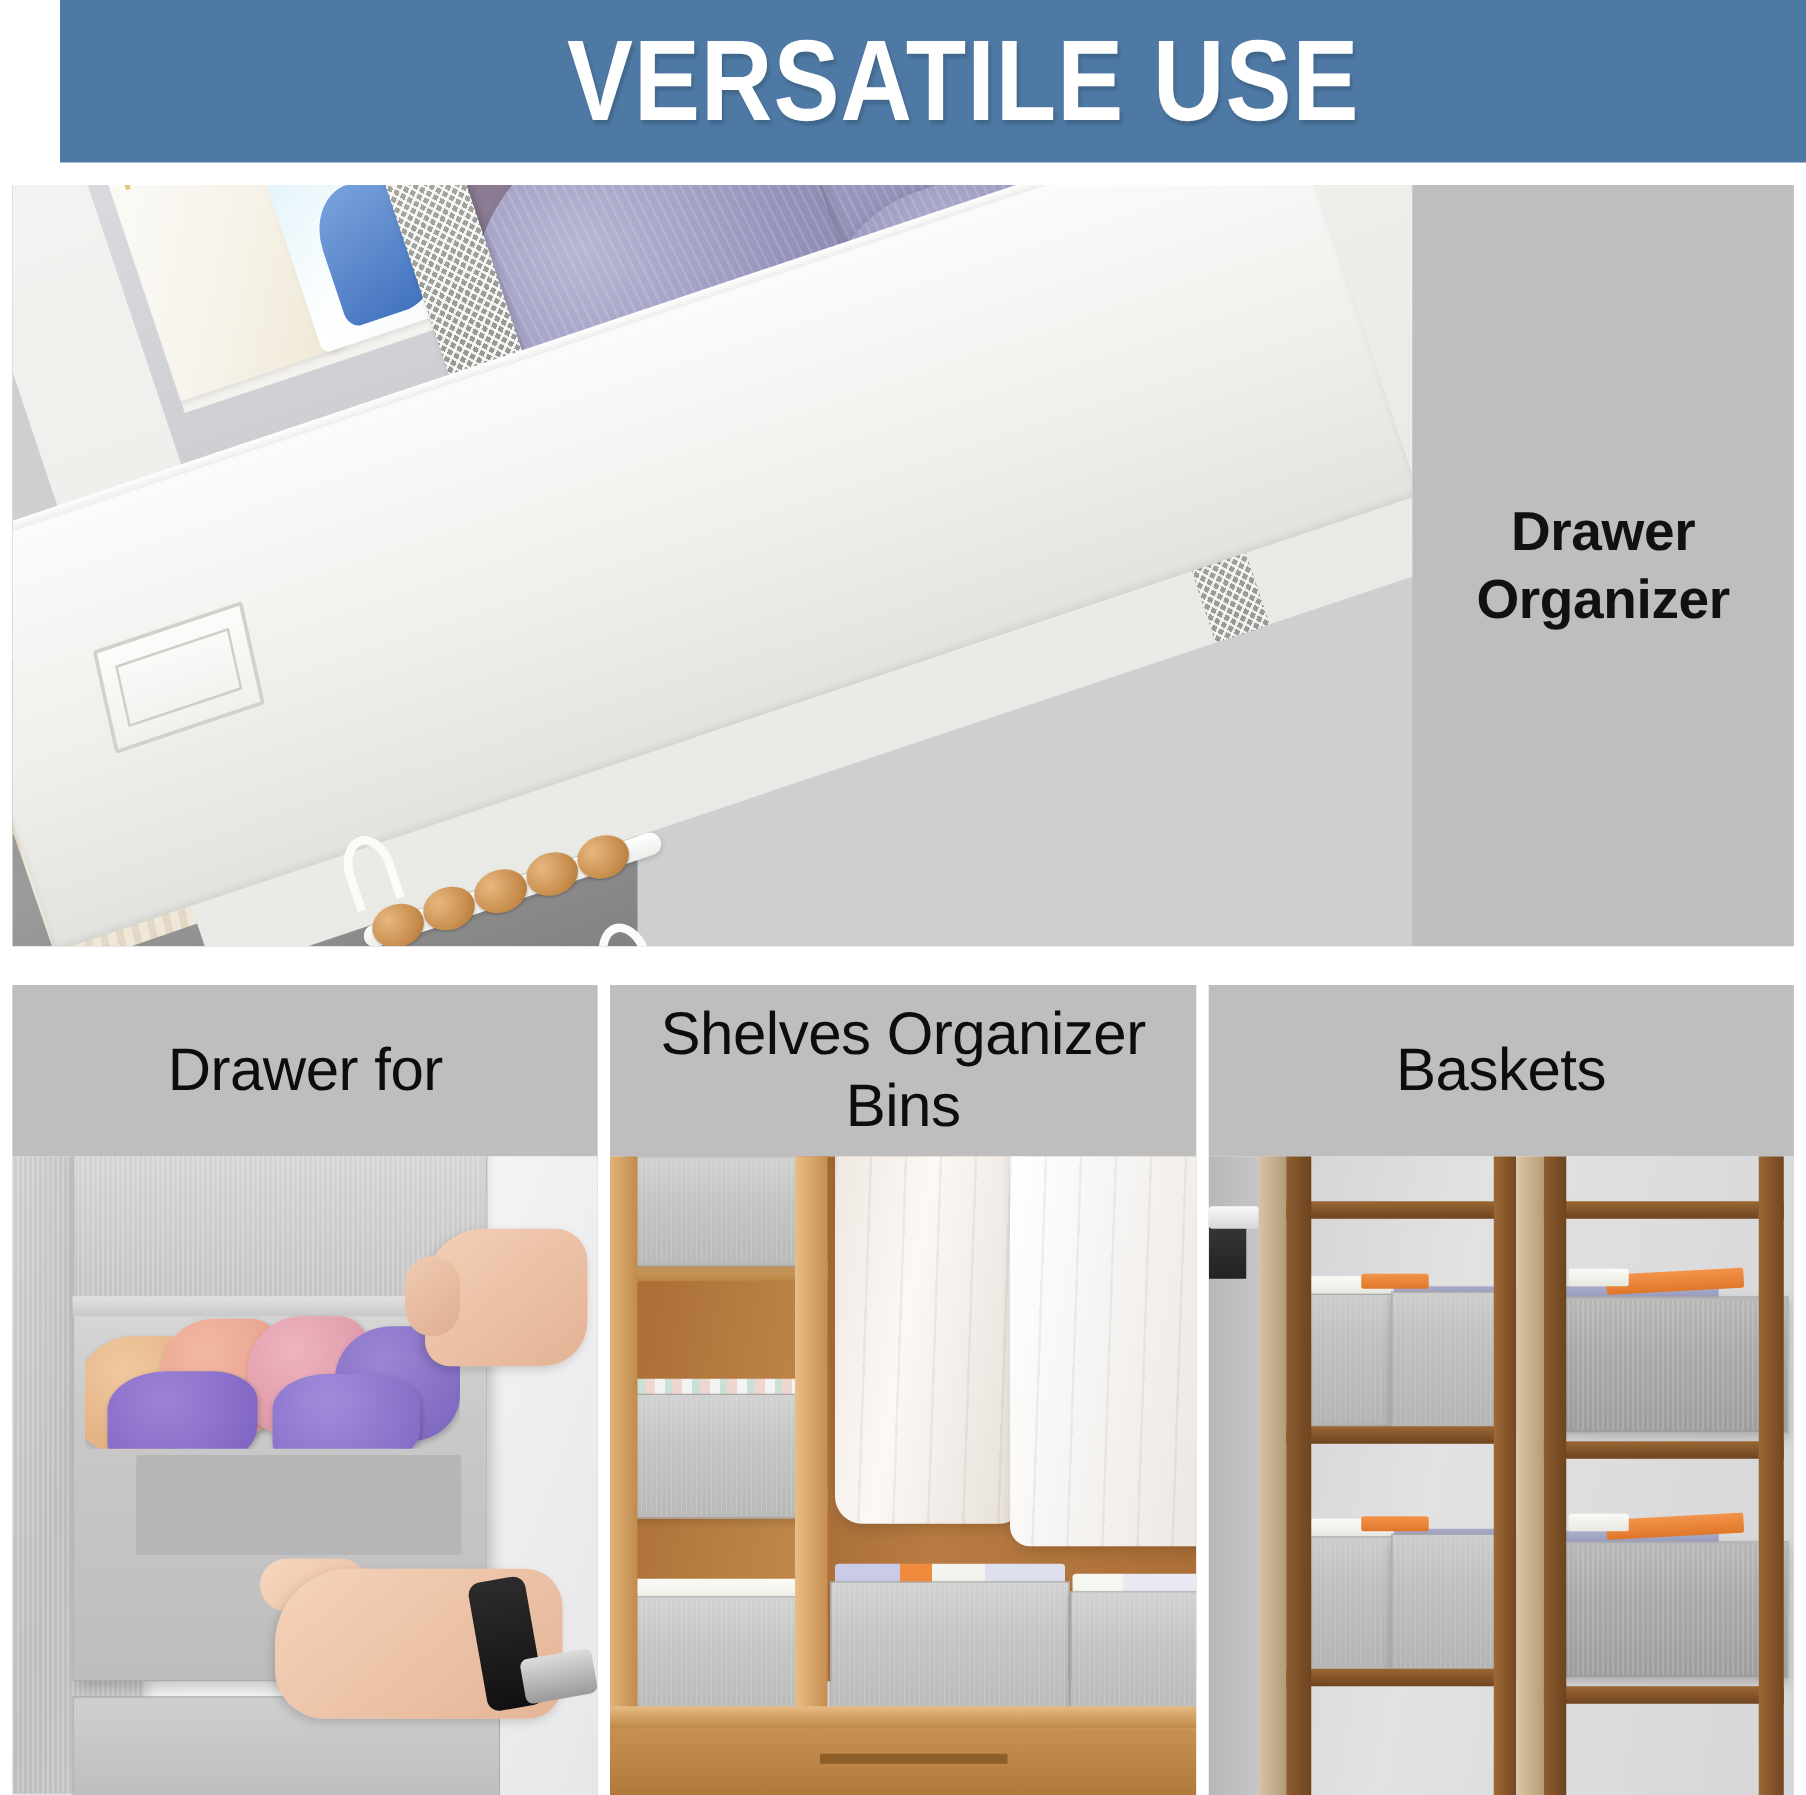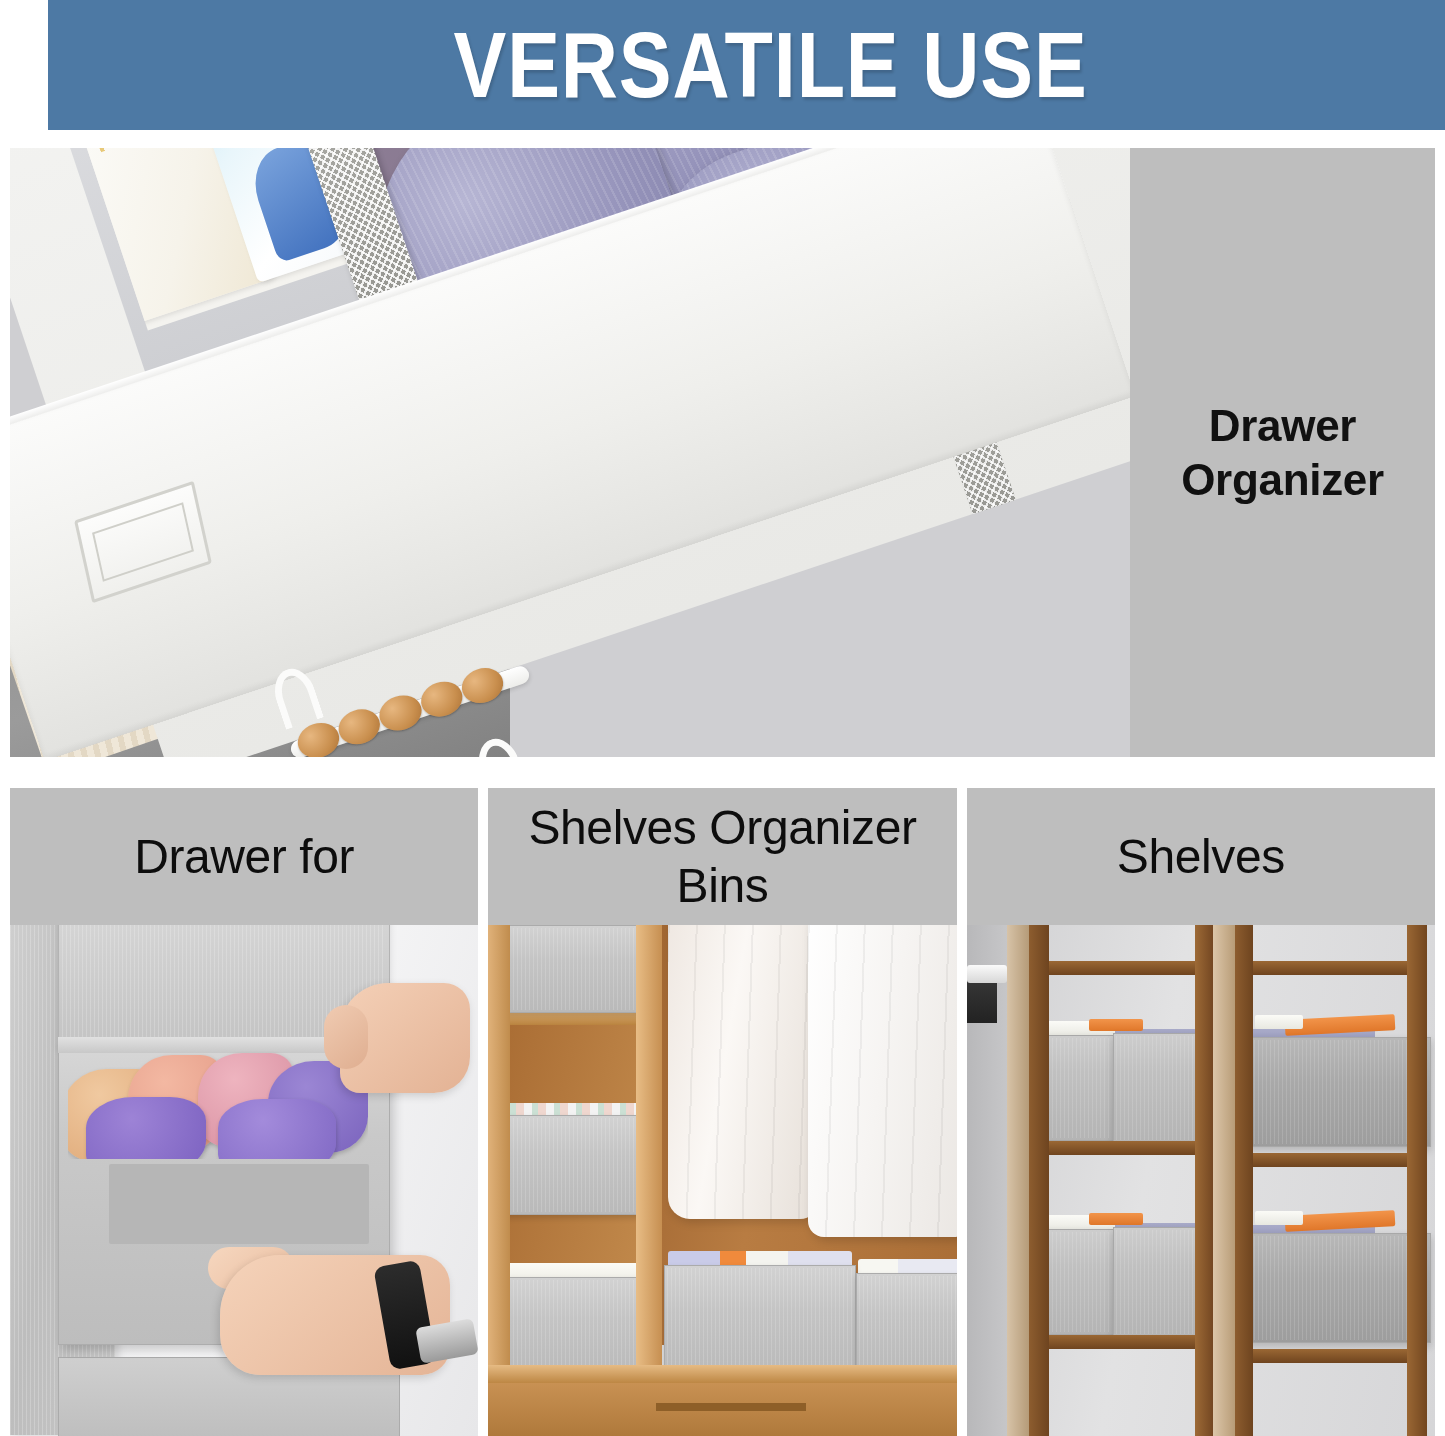--- a/index.html
+++ b/index.html
@@ -410,21 +410,21 @@
       <div class="p2-postl"></div>
       <div class="p2-postm"></div>
       <div class="p2-shelf3"></div>
       <div class="p2-base"></div>
       <div class="p2-basegap"></div>
     </div>
   </div>
 
   <div class="panel">
     <div class="panel-label">
-      <span>Shelves</span>
+      <span>Baskets</span>
     </div>
     <div class="panel-photo">
       <div class="p3-bg"></div>
       <div class="p3-wall"></div>
       <div class="p3-blackbox"></div>
       <div class="p3-bracket"></div>
 
       <div class="p3-cross" style="left:62px;top:36px;width:180px;"></div>
       <div class="p3-cross" style="left:268px;top:36px;width:192px;"></div>
 

